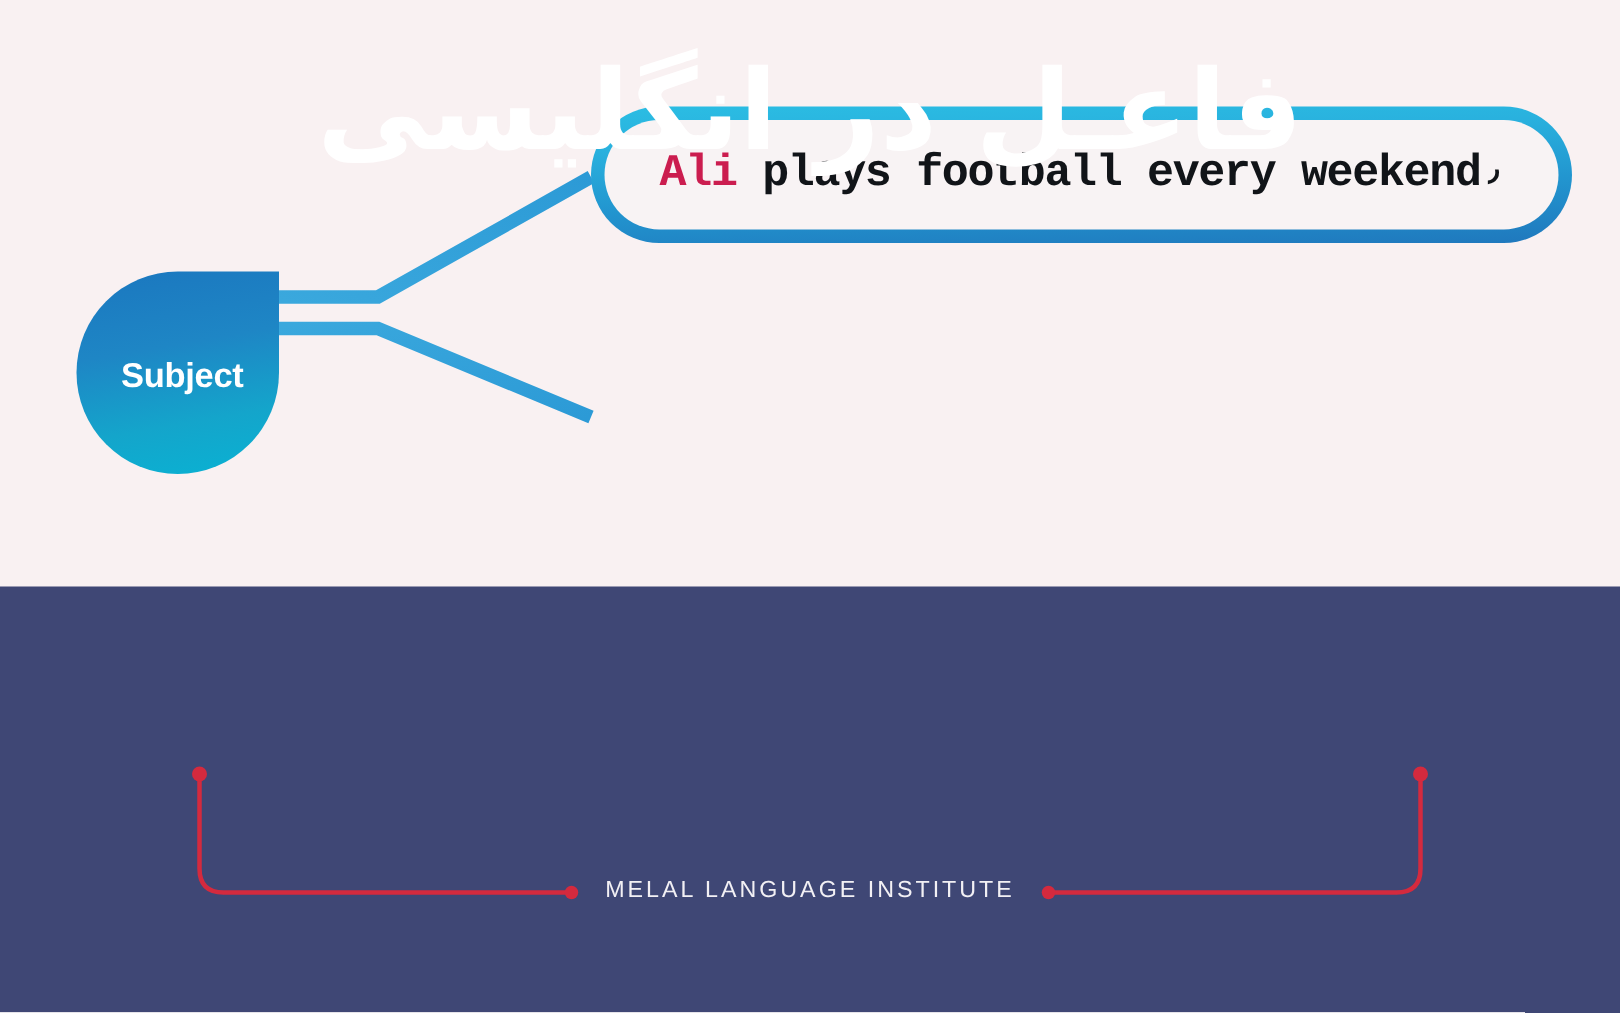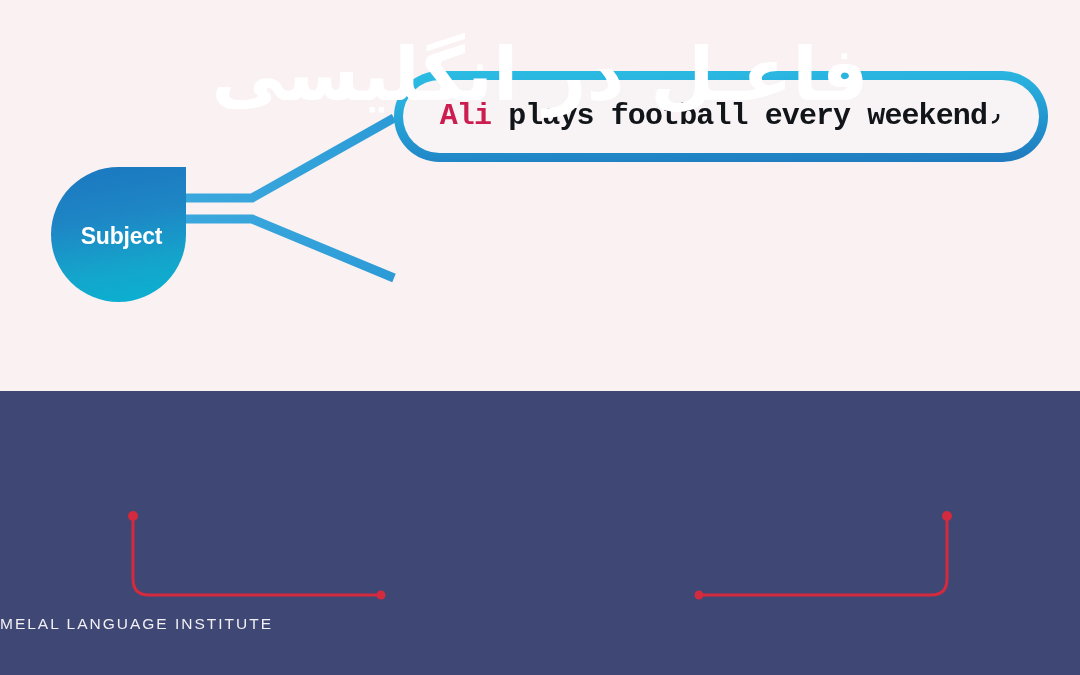--- a/index.html
+++ b/index.html
@@ -31,21 +31,21 @@
     position: absolute;
     left: 0; top: 0;
     width: 1080px;
     height: 391px;
   }
 
   
   .node-subject {
     position: absolute;
     left: 51px;
-    top: 167px;
+    top: 181px;
     width: 135px;
     height: 135px;
     background: linear-gradient(170deg, #1b77bf 0%, #1e86c5 38%, #14a5cb 72%, #09b2d3 100%);
     border-radius: 50% 0 50% 50%;
     display: flex;
     align-items: center;
     justify-content: center;
   }
   .node-subject-label {
     color: #ffffff;
@@ -137,22 +137,23 @@
     left: 0;
     top: 391px;
     width: 1080px;
     height: 284px;
     pointer-events: none;
   }
 
   .institute-name {
     position: absolute;
     left: 0;
-    top: 615px;
-    width: 1080px;
+    top: 585px;
+    width: 1080px;
+    text-align: center;
     color: #f2f0f4;
     font-size: 15.5px;
     font-weight: normal;
     letter-spacing: 2.0px;
     white-space: nowrap;
   }
 </style>
 </head>
 <body>
 

